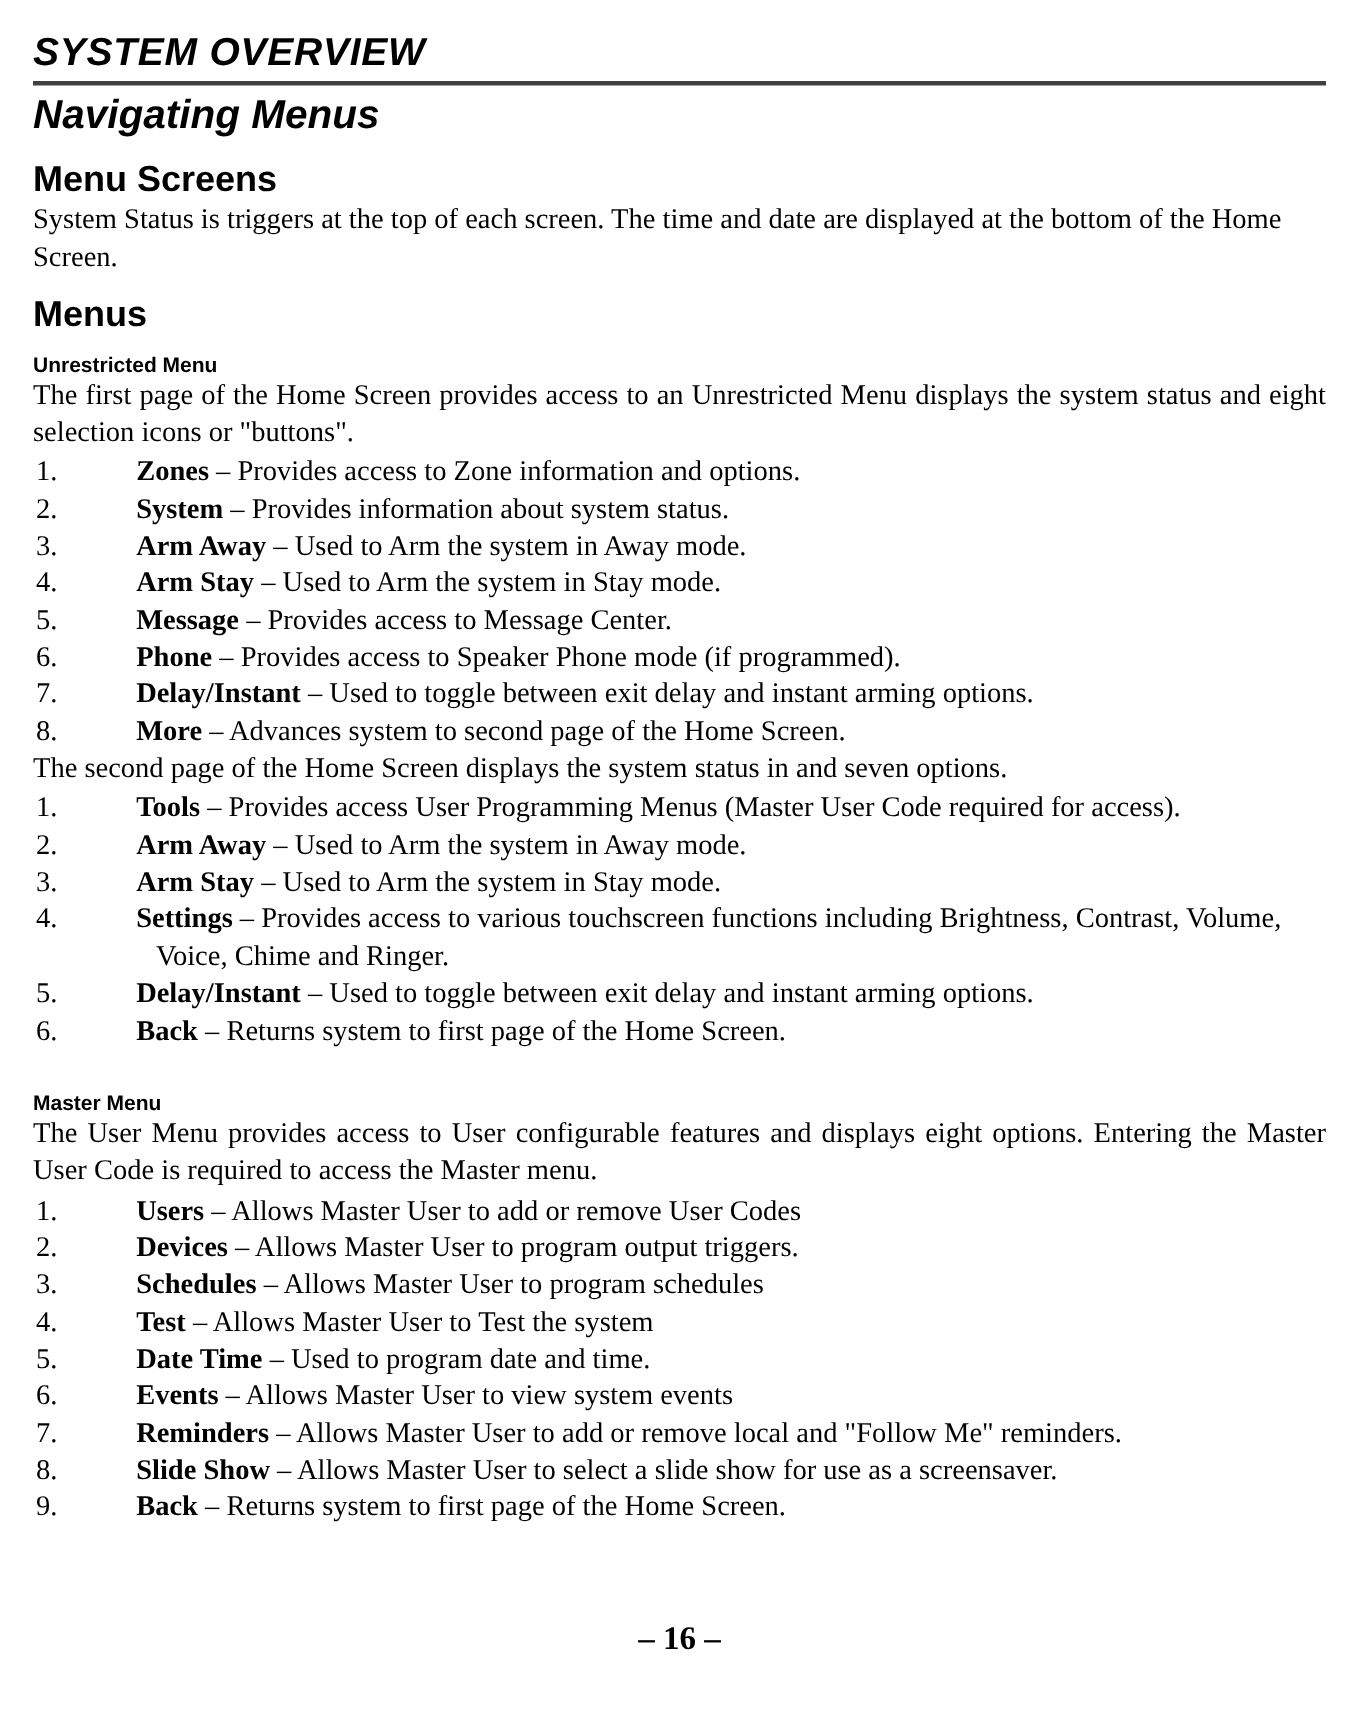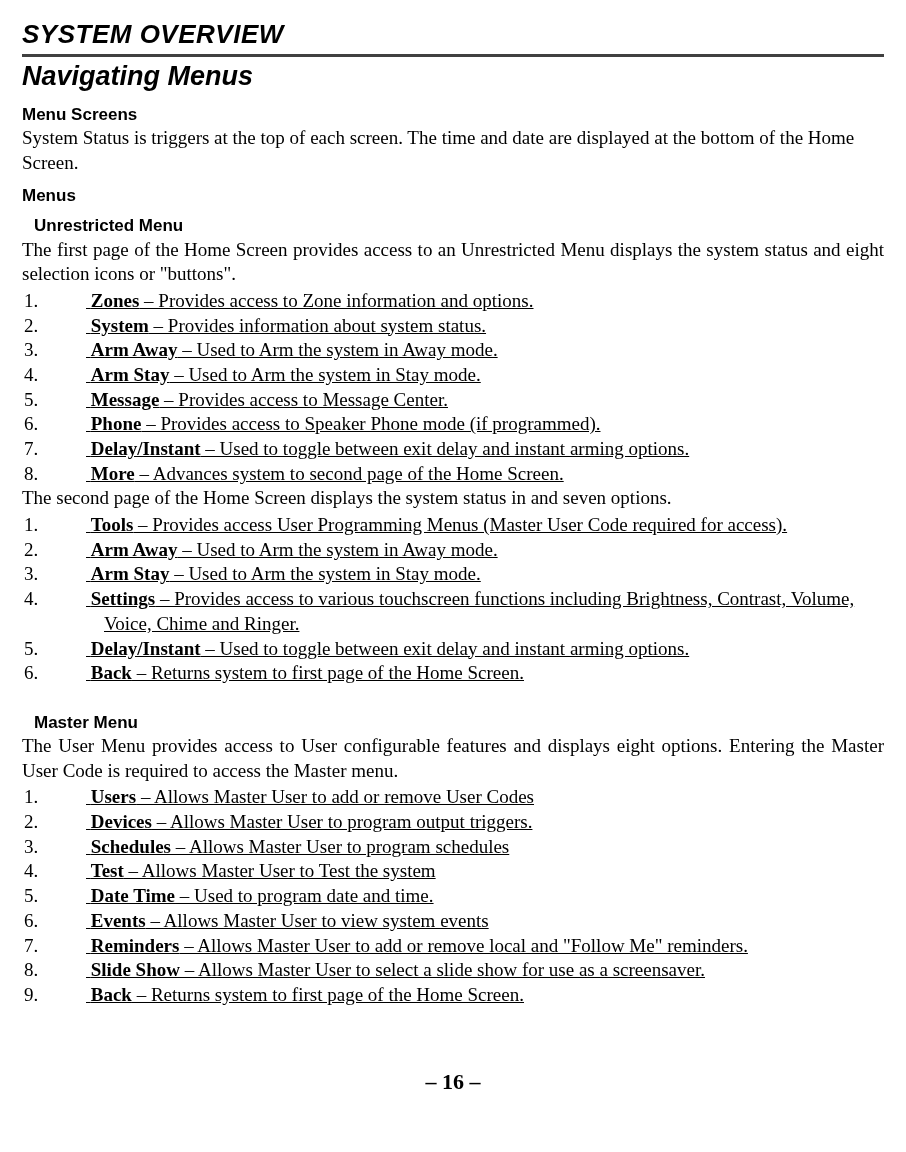--- a/index.html
+++ b/index.html
@@ -25,40 +25,39 @@
     .section-title {
       font-family: Arial, Helvetica, sans-serif;
       font-weight: bold;
       font-style: italic;
       font-size: 27px;
       margin: 2px 0 8px 0;
     }
     .subsection-title {
       font-family: Arial, Helvetica, sans-serif;
       font-weight: bold;
-      font-size: 17px;
+      font-size: 24px;
       margin: 10px 0 0 0;
     }
     .subsubsection-title {
       font-family: Arial, Helvetica, sans-serif;
       font-weight: bold;
-      font-size: 17px;
-      margin: 8px 0 0 12px;
+      font-size: 14px;
+      margin: 8px 0 0 0;
     }
     .para {
       margin: 0 0 2px 0;
     }
     .justify {
       text-align: justify;
     }
     .numbered-list {
       list-style: none;
       margin: 0;
       padding: 0;
-      text-decoration: underline;
     }
     .numbered-list li {
       padding-left: 82px;
       text-indent: -40px;
       margin: 0;
     }
     .numbered-list .num {
       display: inline-block;
       width: 22px;
       text-align: left;

